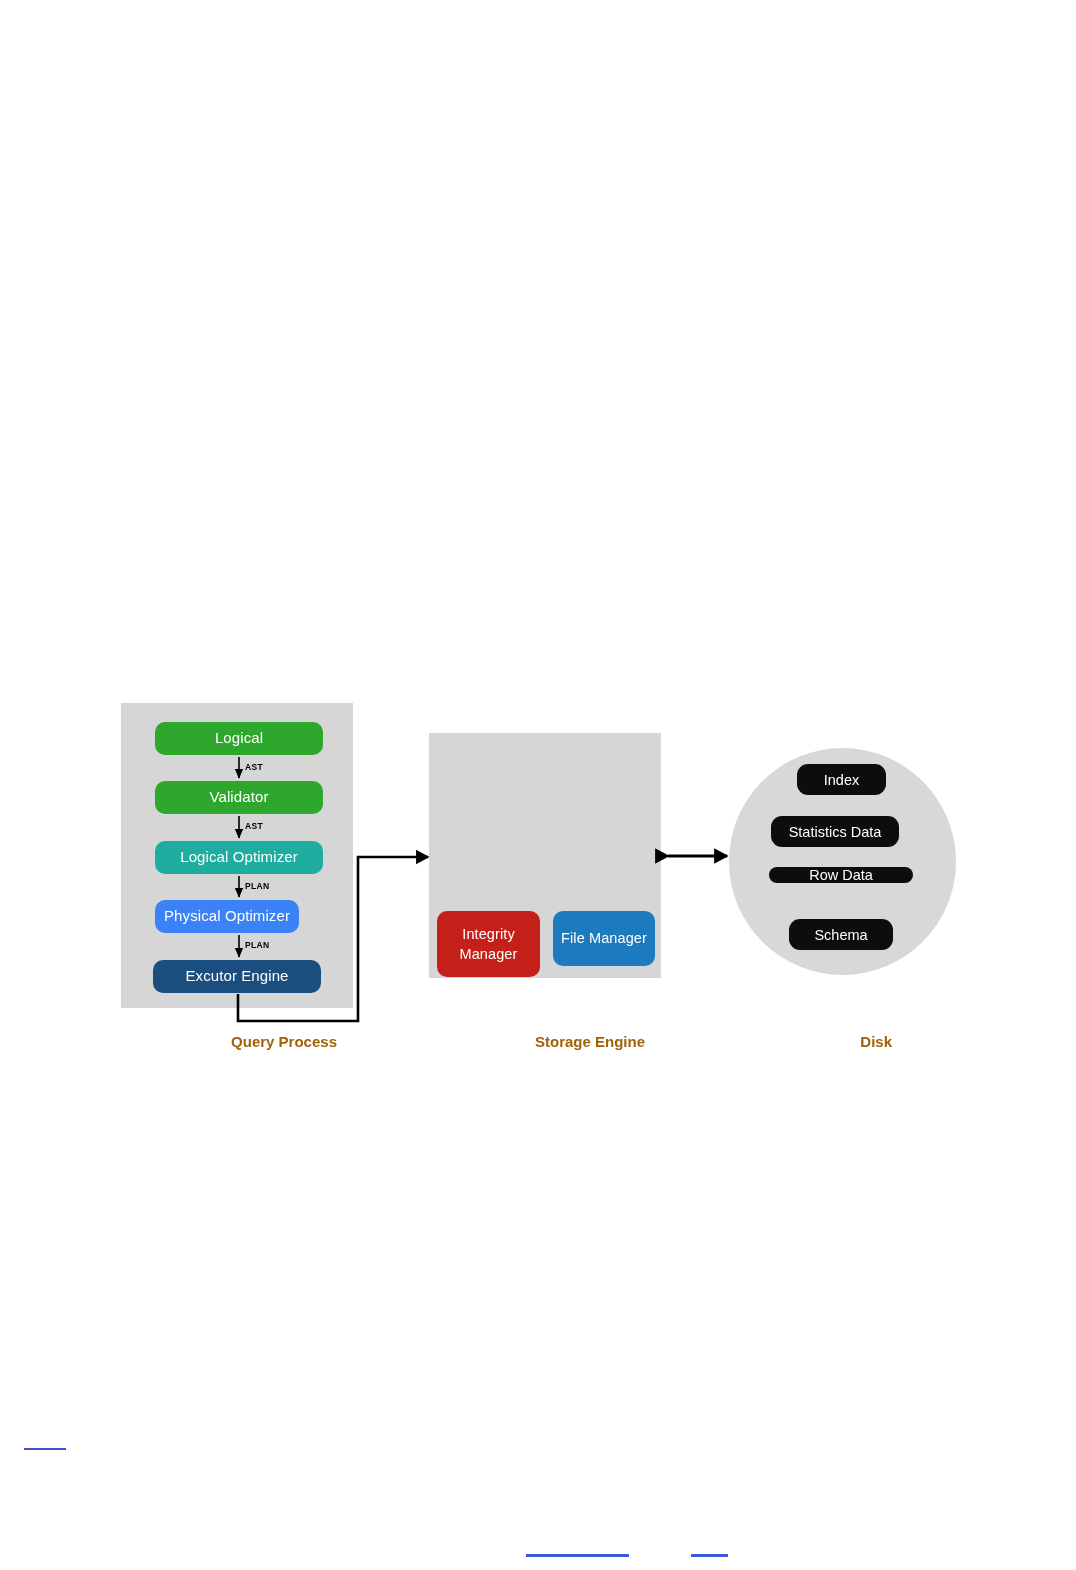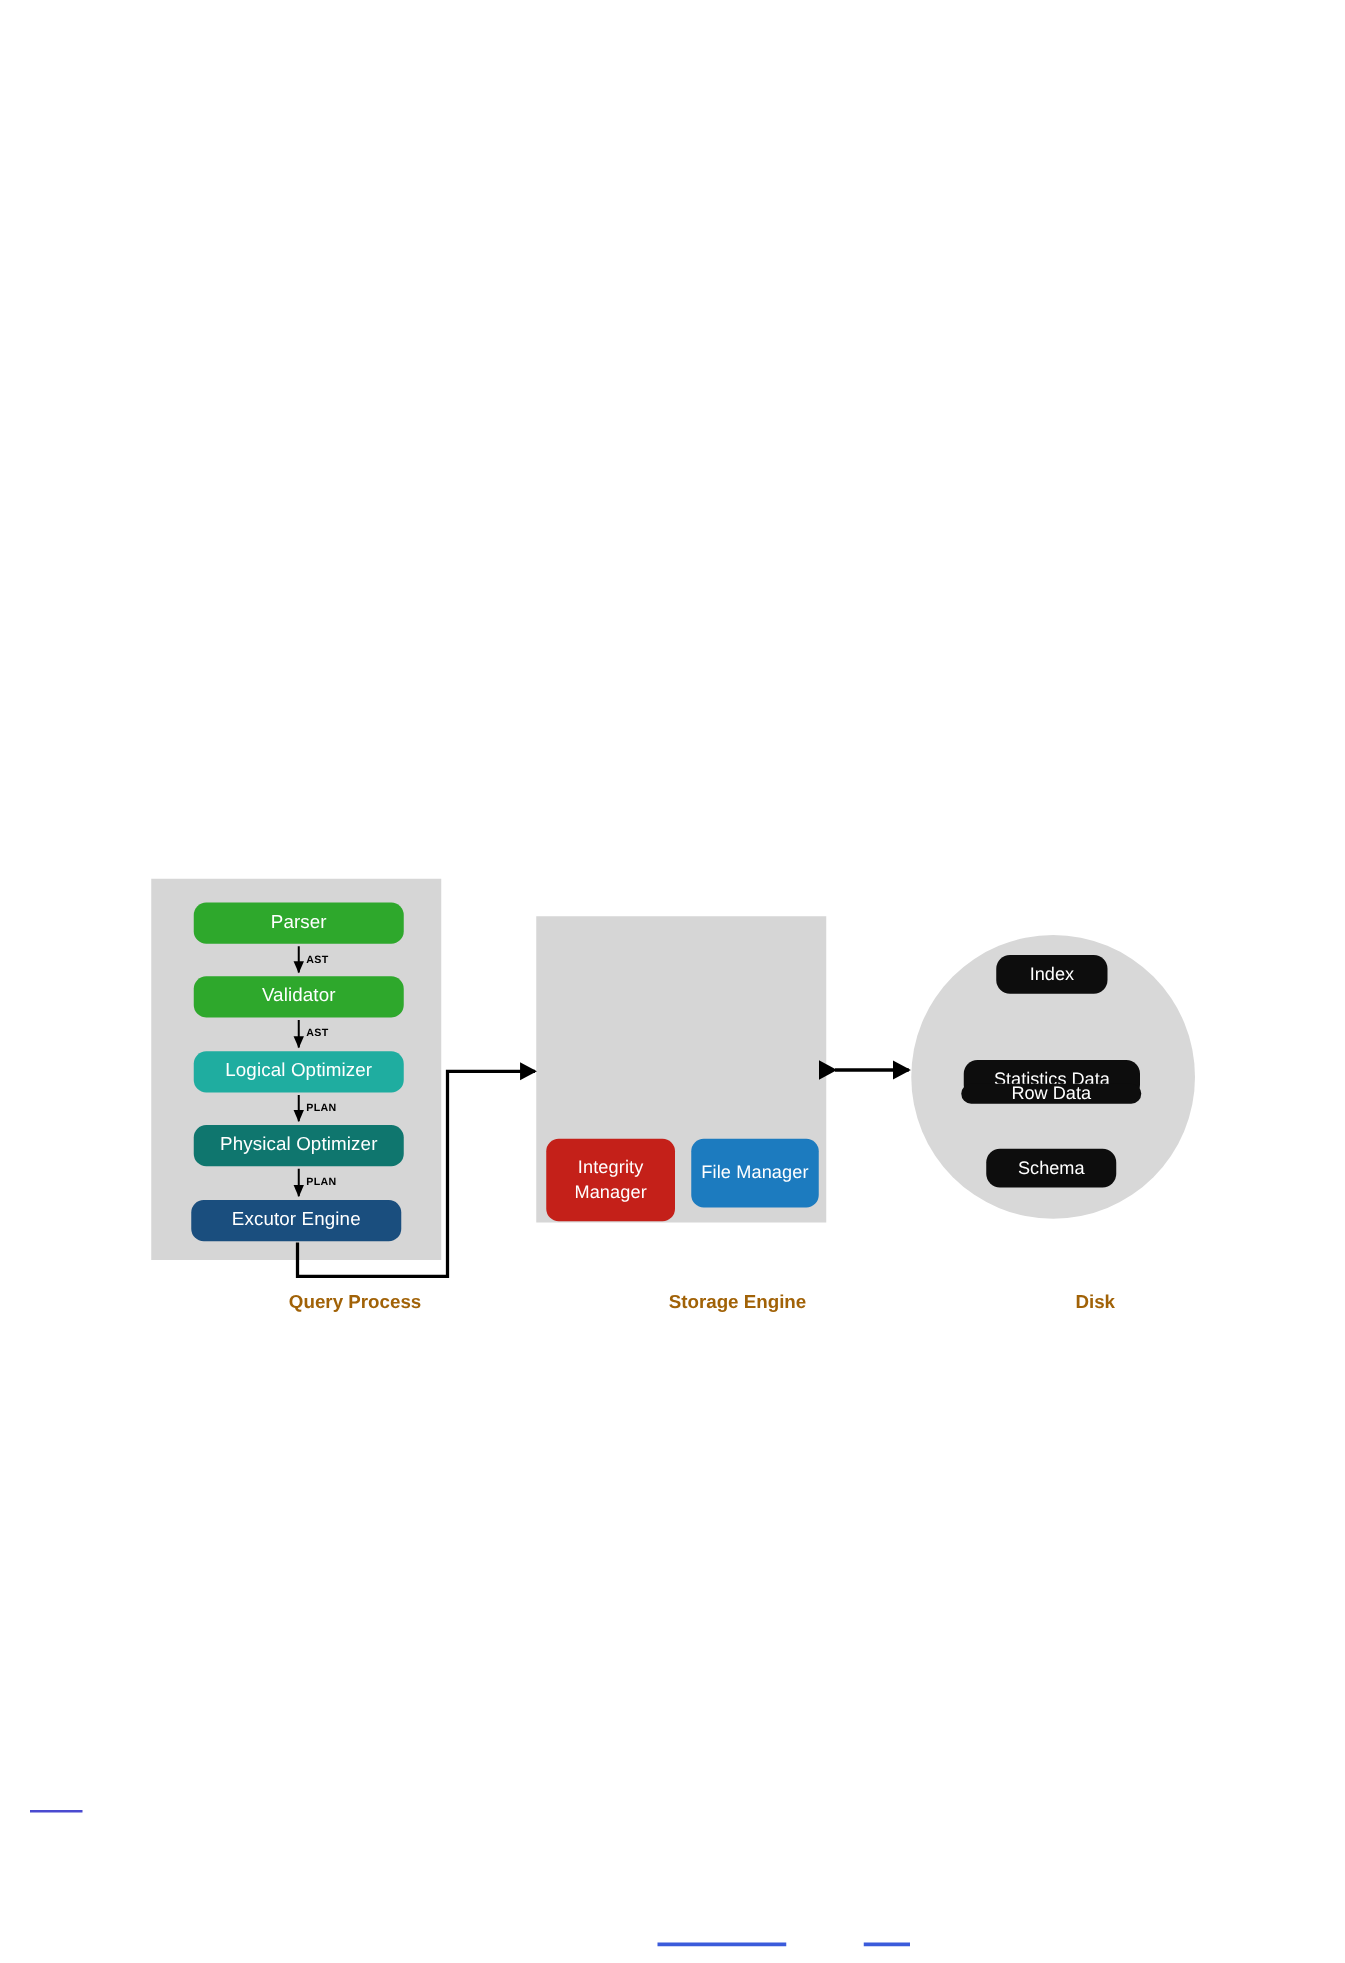--- a/index.html
+++ b/index.html
@@ -100,32 +100,32 @@
   .link-rule.bright { background: #3b5bdb; height: 3px; }
 </style>
 </head>
 <body>
 
 <div id="diagram">
 
   <div class="panel" style="left:121px; top:703px; width:232px; height:305px;"></div>
 
   <div class="node node-lg" style="left:155px; top:722px; width:168px; height:33px; background:#2ea82c;">
-    <span>Parser</span>
+    <span>Logical</span>
   </div>
 
   <div class="node node-lg" style="left:155px; top:781px; width:168px; height:33px; background:#2ea82c;">
     <span>Validator</span>
   </div>
 
   <div class="node node-lg" style="left:155px; top:841px; width:168px; height:33px; background:#1fada0;">
     <span>Logical Optimizer</span>
   </div>
 
-  <div class="node node-lg" style="left:155px; top:900px; width:168px; height:33px; background:#0f766e;">
+  <div class="node node-lg" style="left:155px; top:900px; width:144px; height:33px; background:#3b82f6;">
     <span>Physical Optimizer</span>
   </div>
 
   <div class="node node-lg" style="left:153px; top:960px; width:168px; height:33px; background:#1a4e7e;">
     <span>Excutor Engine</span>
   </div>
 
   <div class="edge-label" style="left:245px; top:762px;">AST</div>
   <div class="edge-label" style="left:245px; top:821px;">AST</div>
   <div class="edge-label" style="left:245px; top:881px;">PLAN</div>
@@ -147,21 +147,21 @@
   </div>
 
   <div class="caption" style="left:445px; top:1033px; width:200px;">Storage Engine</div>
 
   <div class="disk-circle" style="left:729px; top:748px; width:227px; height:227px;"></div>
 
   <div class="pill" style="left:797px; top:764px; width:89px; height:31px;">
     <span>Index</span>
   </div>
 
-  <div class="pill" style="left:771px; top:848px; width:141px; height:31px;">
+  <div class="pill" style="left:771px; top:816px; width:128px; height:31px;">
     <span>Statistics Data</span>
   </div>
 
   <div class="pill" style="left:769px; top:867px; width:144px; height:16px;">
     <span>Row Data</span>
   </div>
 
   <div class="pill" style="left:789px; top:919px; width:104px; height:31px;">
     <span>Schema</span>
   </div>

